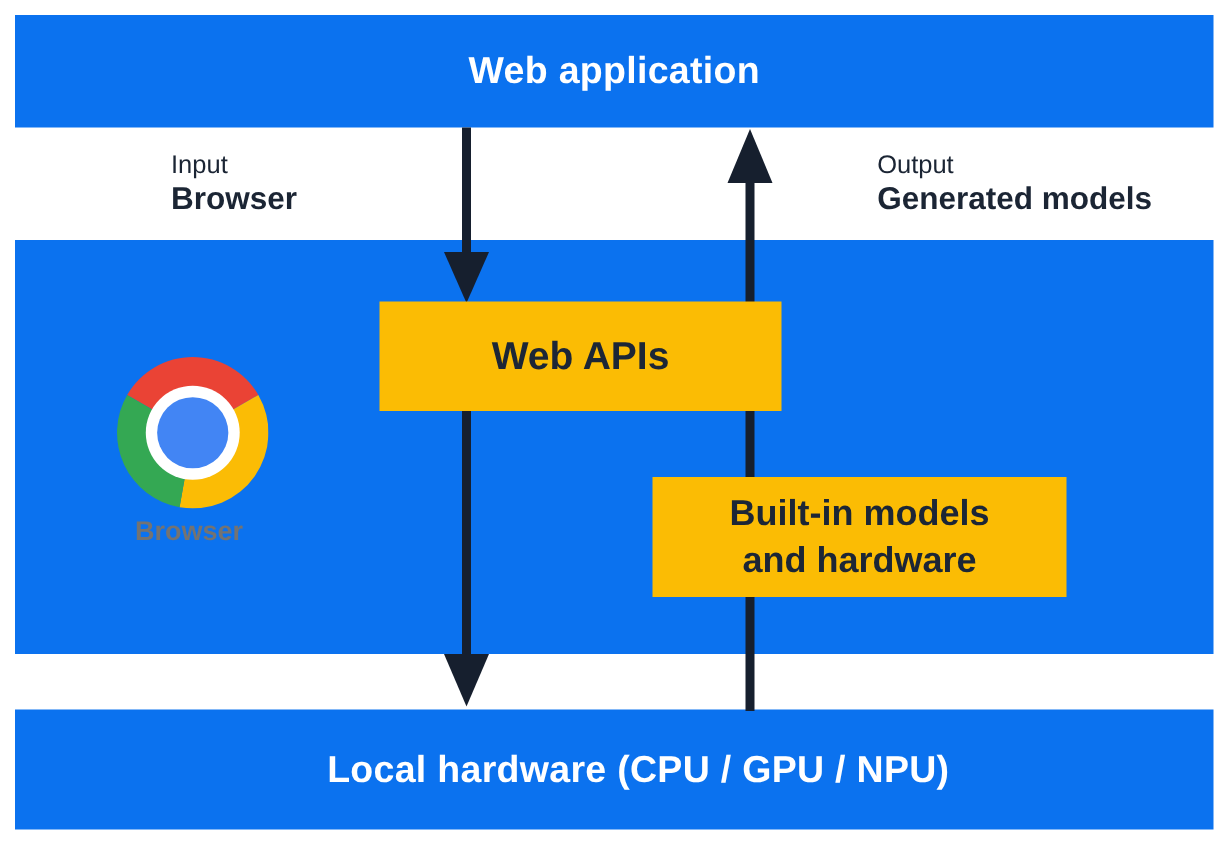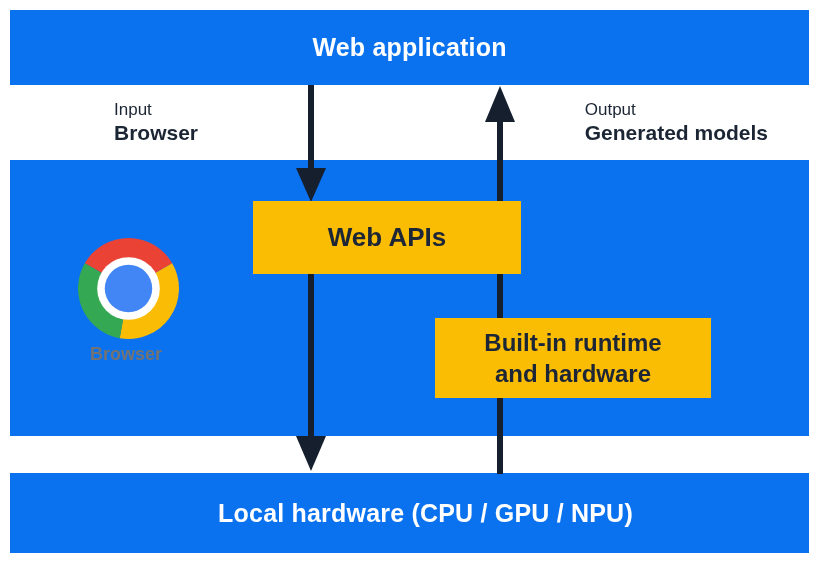--- a/index.html
+++ b/index.html
@@ -142,21 +142,21 @@
       <line x1="500" y1="474" x2="500" y2="120" stroke-width="6"></line>
       <polygon points="485,122 515,122 500,86" stroke="none"></polygon>
     </g>
   </svg>
 
   <div class="flow-box box-web-apis">
     <span>Web APIs</span>
   </div>
 
   <div class="flow-box box-builtin">
-    <span>Built-in runtime</span>
+    <span>Built-in models</span>
     <span>and hardware</span>
   </div>
 
   <svg class="chrome-logo" viewBox="0 0 100 100">
     <path d="M50,50 L6.7,25 A50,50 0 0 1 93.3,25 Z" fill="#ea4335"></path>
     <path d="M50,50 L93.3,25 A50,50 0 0 1 41.3,99.2 Z" fill="#fbbc05"></path>
     <path d="M50,50 L41.3,99.2 A50,50 0 0 1 6.7,25 Z" fill="#34a853"></path>
     <circle cx="50" cy="50" r="31" fill="#ffffff"></circle>
     <circle cx="50" cy="50" r="23.5" fill="#4285f4"></circle>
   </svg>

